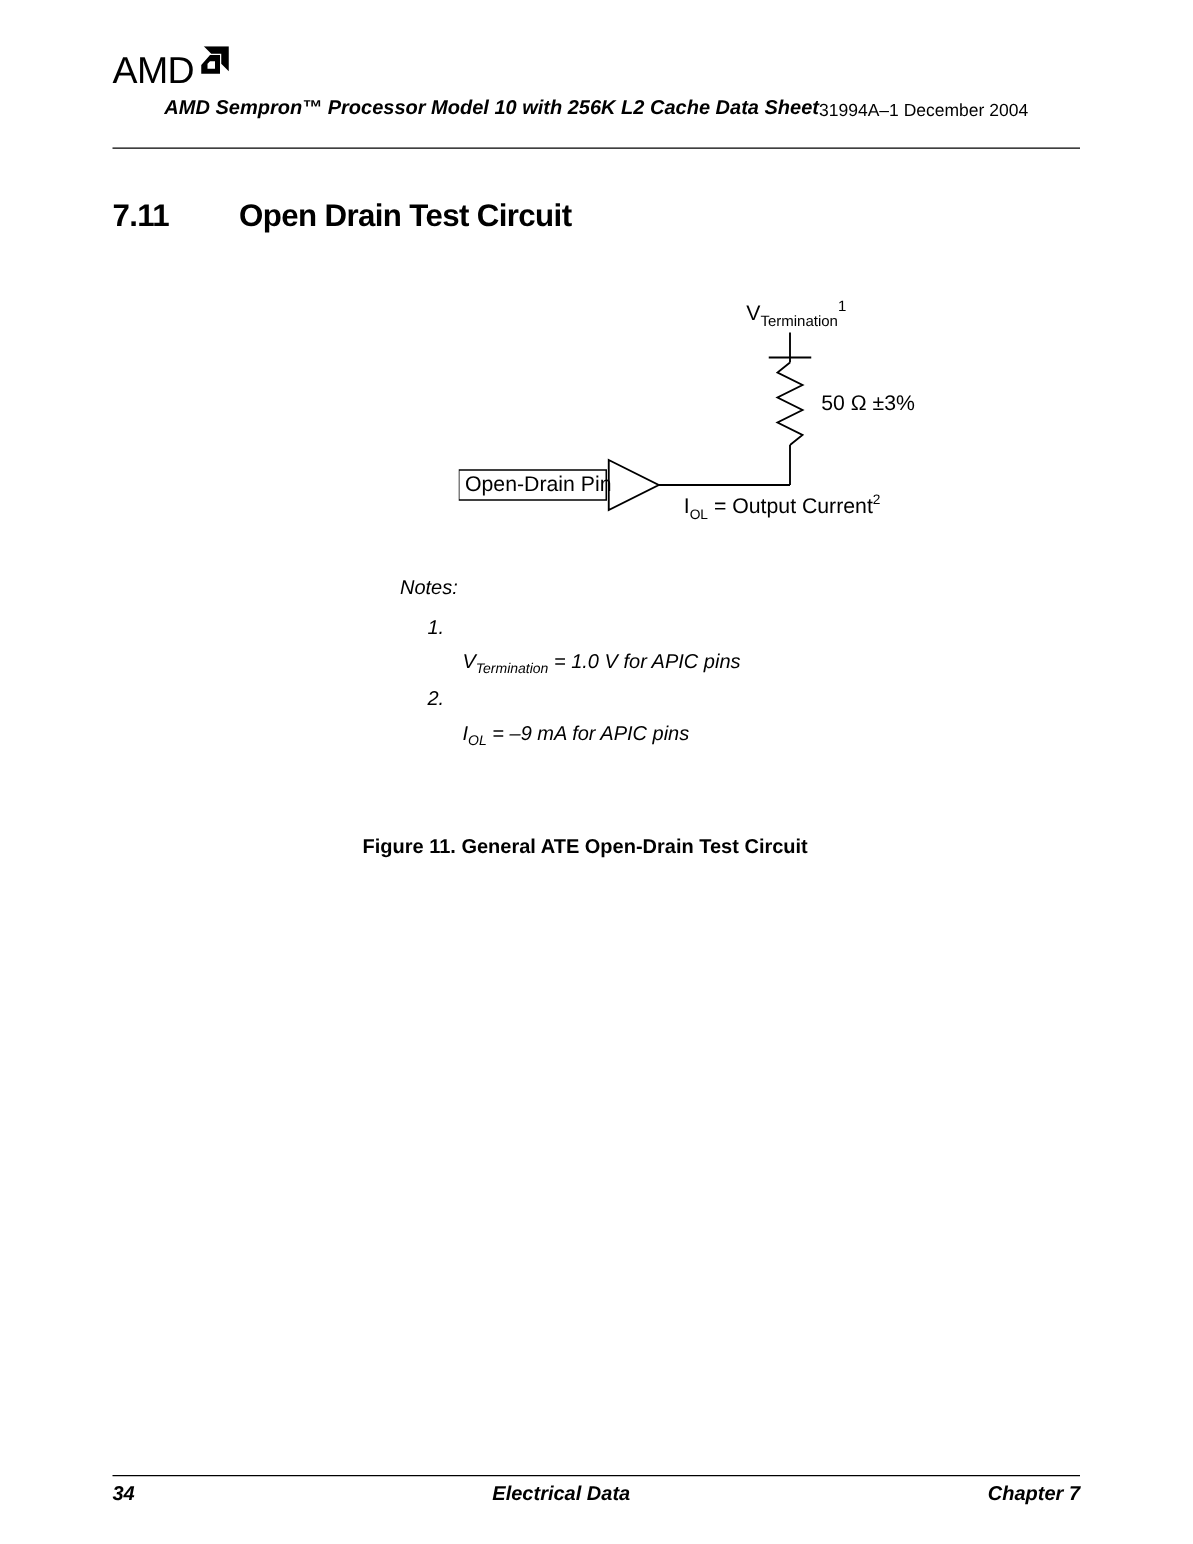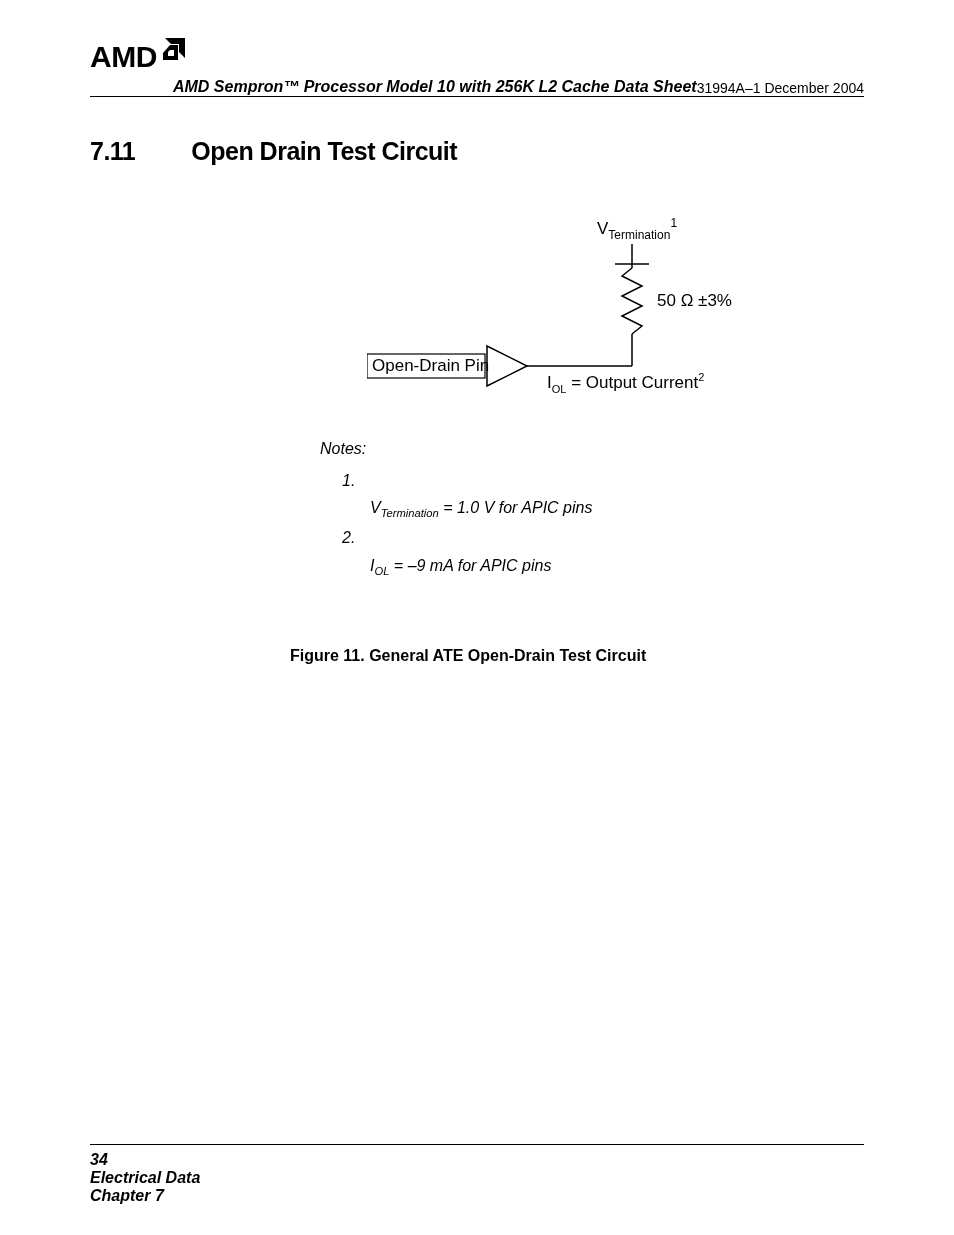--- a/index.html
+++ b/index.html
@@ -19,39 +19,39 @@
     flex-direction: column;
   }
   .brand-row {
     display: flex;
     align-items: center;
     gap: 2px;
     margin-bottom: 4px;
   }
   .brand-text {
     font-family: "Arial Black", Arial, sans-serif;
-    font-weight: 700;
+    font-weight: 400;
     font-size: 30px;
     letter-spacing: -0.5px;
   }
   .brand-icon {
     font-family: Arial, sans-serif;
     font-weight: 900;
     font-size: 30px;
     line-height: 1;
     display: inline-block;
     transform: translateY(-4px);
   }
   .running-head {
     display: flex;
-    justify-content: flex-end;
+    justify-content: center;
     align-items: flex-end;
     font-family: "Trebuchet MS", Arial, sans-serif;
     font-size: 15px;
-    padding-bottom: 0;
+    padding-bottom: 22px;
     border-bottom: 1px solid #000;
     margin-bottom: 40px;
   }
   .running-head .doc-title {
     font-style: italic;
     font-weight: 600;
     font-size: 16px;
   }
   .running-head .doc-code {
     font-weight: 400;
@@ -110,26 +110,25 @@
     font-weight: 800;
     font-size: 16px;
     margin-top: 64px;
     margin-left: 200px;
   }
   .footer {
     margin-top: auto;
     border-top: 1px solid #000;
     padding-top: 6px;
     display: flex;
-    justify-content: center;
+    justify-content: space-between;
     font-family: "Trebuchet MS", Arial, sans-serif;
     font-style: italic;
     font-weight: 600;
     font-size: 16px;
-    flex-direction: column;
   }
   sub { font-size: 0.7em; }
 </style>
 </head>
 <body>
 
 <div class="page">
 
   <div class="brand-row">
     <span class="brand-text">AMD</span>

